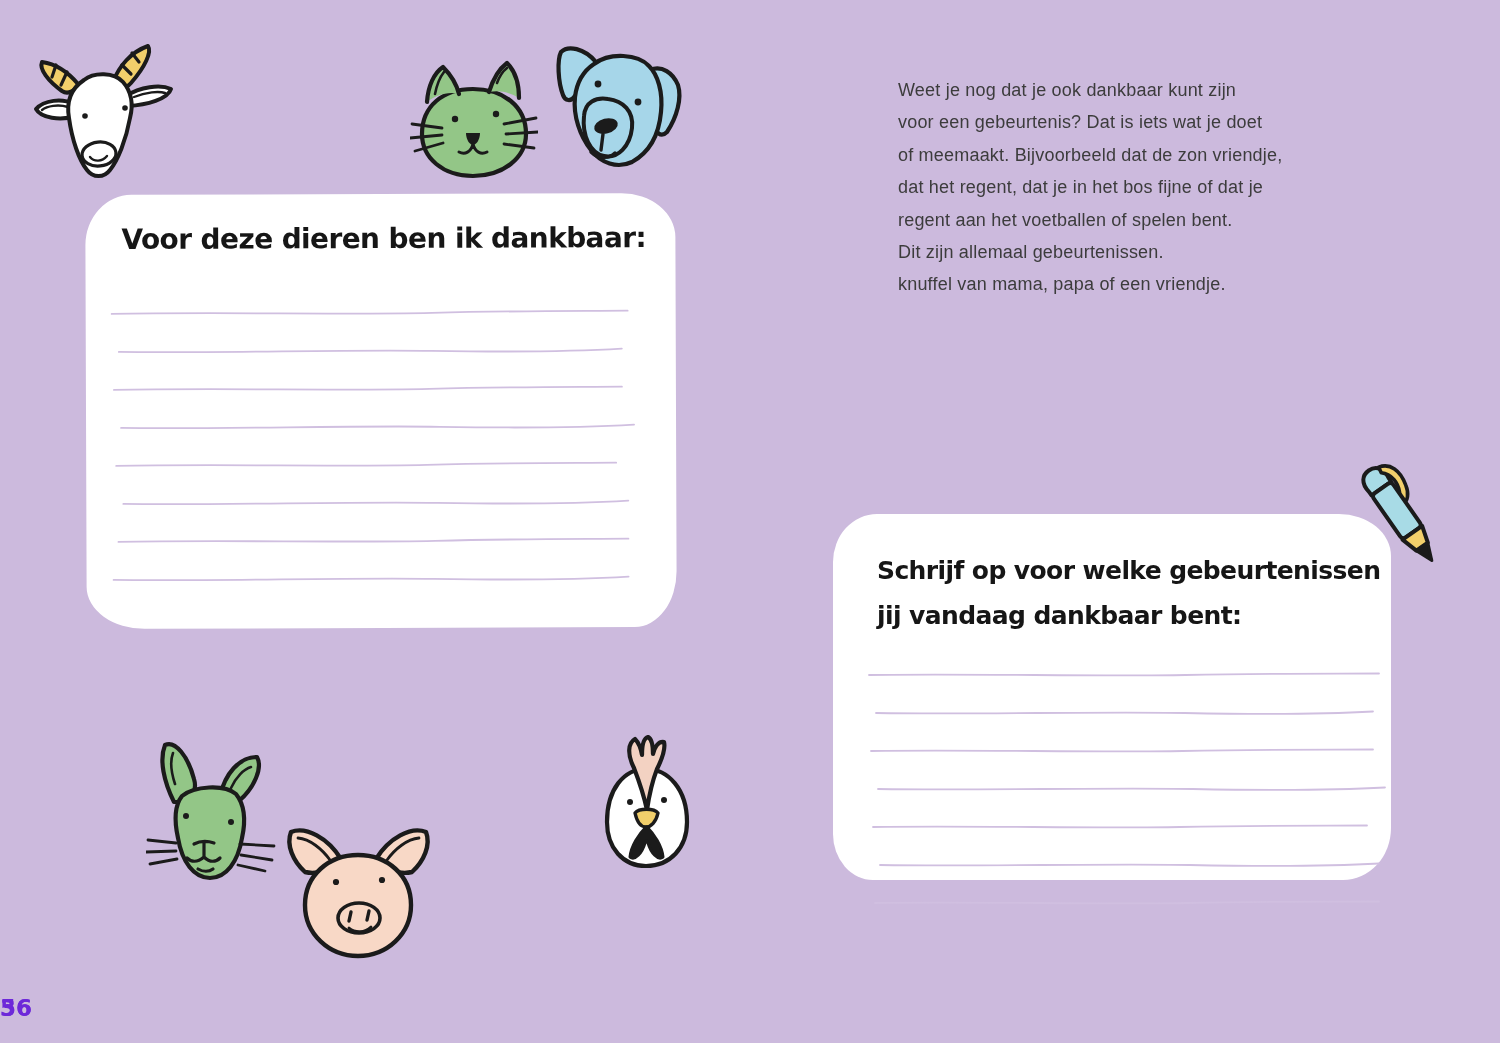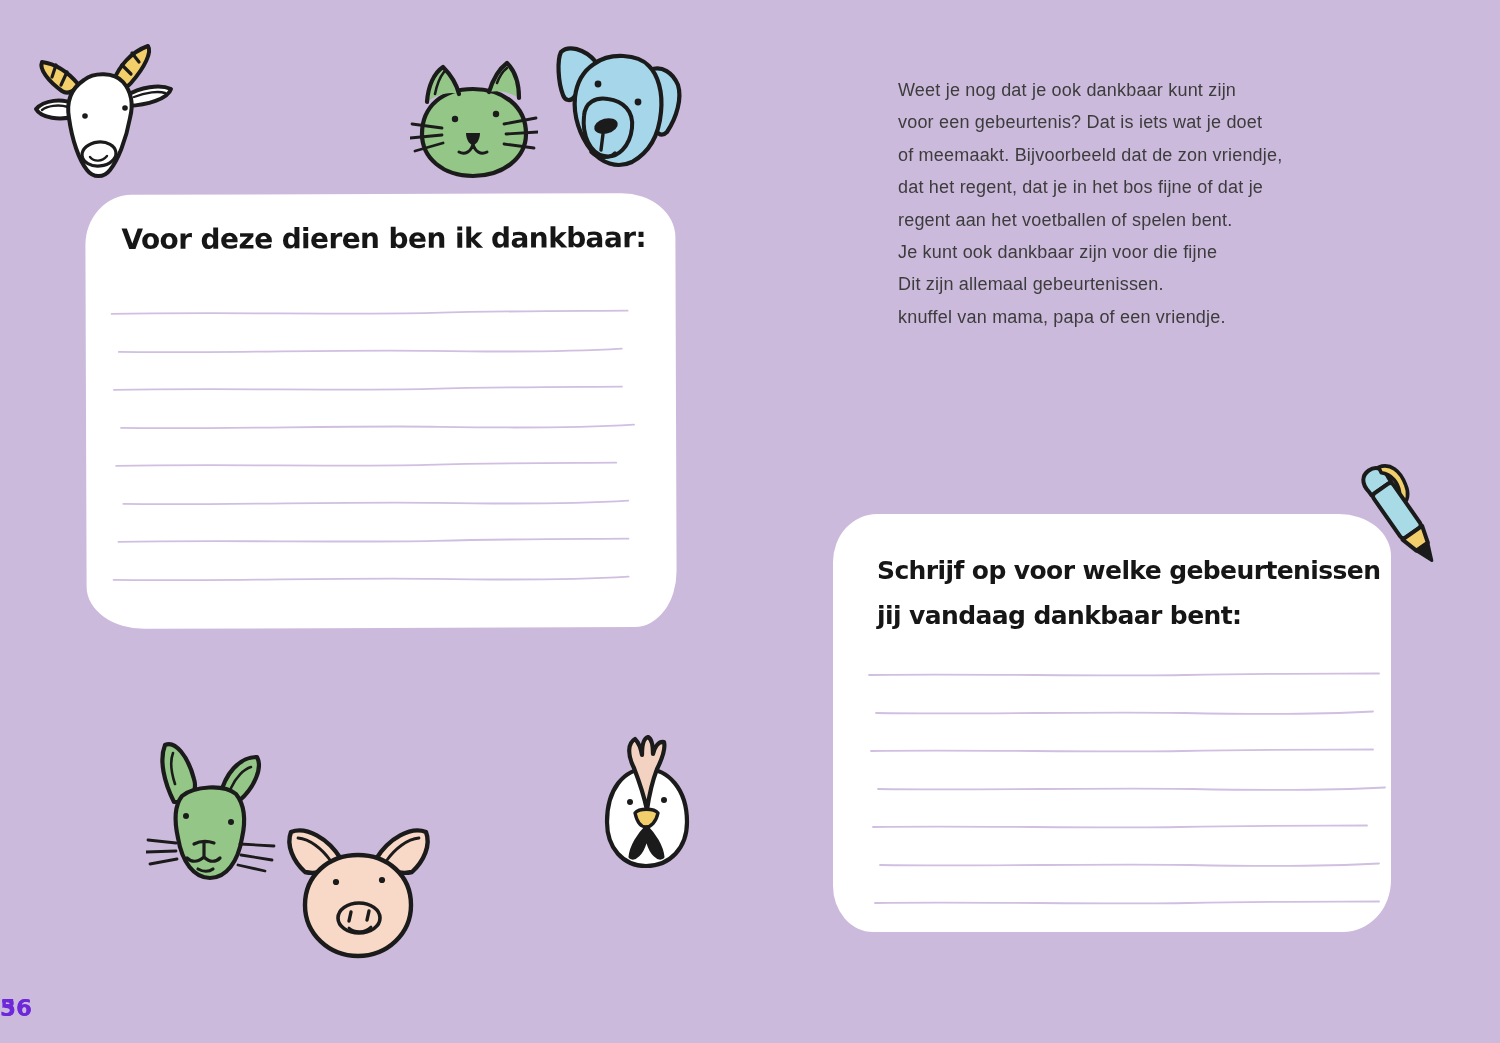--- a/index.html
+++ b/index.html
@@ -38,21 +38,21 @@
     position:absolute;
     background:var(--notebox);
     z-index:1;
   }
   #animals-box{
     left:86px;top:194px;width:590px;height:434px;
     border-radius:46px 54px 42px 58px / 50px 44px 56px 42px;
     transform:rotate(-0.2deg);
   }
   #events-box{
-    left:833px;top:514px;width:558px;height:418px;
+    left:833px;top:514px;width:558px;height:366px;
     border-radius:44px 52px 48px 40px / 48px 42px 52px 46px;
   }
   .notebox-title{
     position:absolute;
     font-family:"DejaVu Sans", sans-serif;
     font-weight:700;
     color:var(--title-ink);
     letter-spacing:-0.6px;
     white-space:nowrap;
   }
@@ -202,21 +202,20 @@
   </svg>
 
   <div id="pn-left" class="pagenum">56</div>
 
   <div id="intro-paragraph" class="par">
       <div>Weet je nog dat je ook dankbaar kunt zijn</div>
       <div>voor een gebeurtenis? Dat is iets wat je doet</div>
       <div>of meemaakt. Bijvoorbeeld dat de zon vriendje,</div>
       <div>dat het regent, dat je in het bos fijne of dat je</div>
       <div>regent aan het voetballen of spelen bent.</div>
-      <div>Je kunt ook dankbaar zijn voor die fijne</div>
       <div>Dit zijn allemaal gebeurtenissen.</div>
       <div>knuffel van mama, papa of een vriendje.</div>
     </div>
 
   <div id="events-box" class="notebox">
     <div class="notebox-title">
       <div>Schrijf op voor welke gebeurtenissen</div>
       <div>jij vandaag dankbaar bent:</div>
     </div>
     <div class="wlines">

